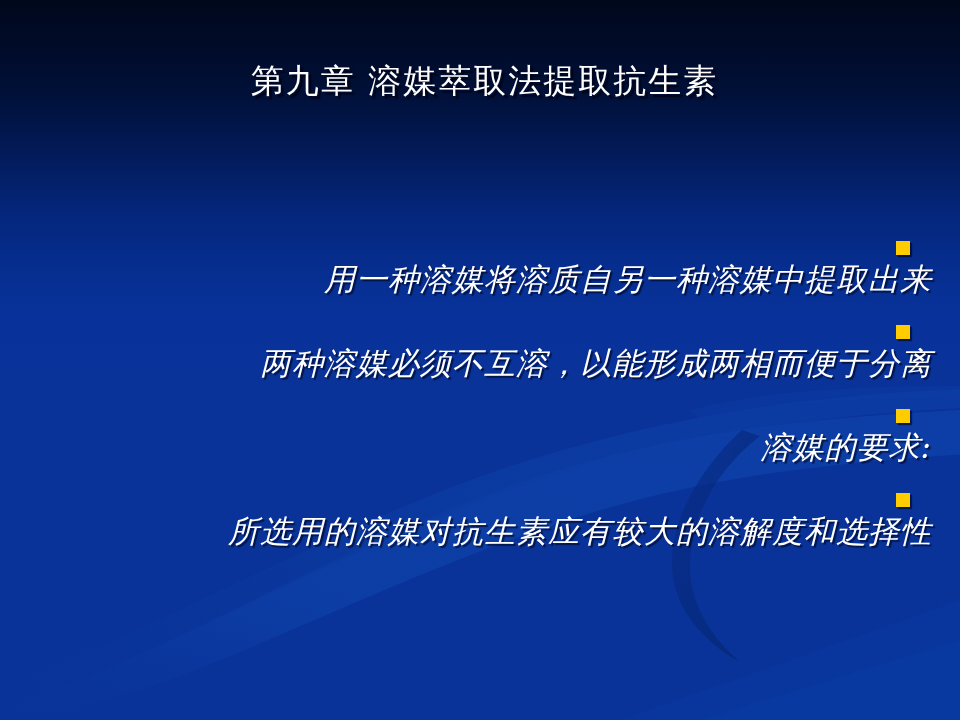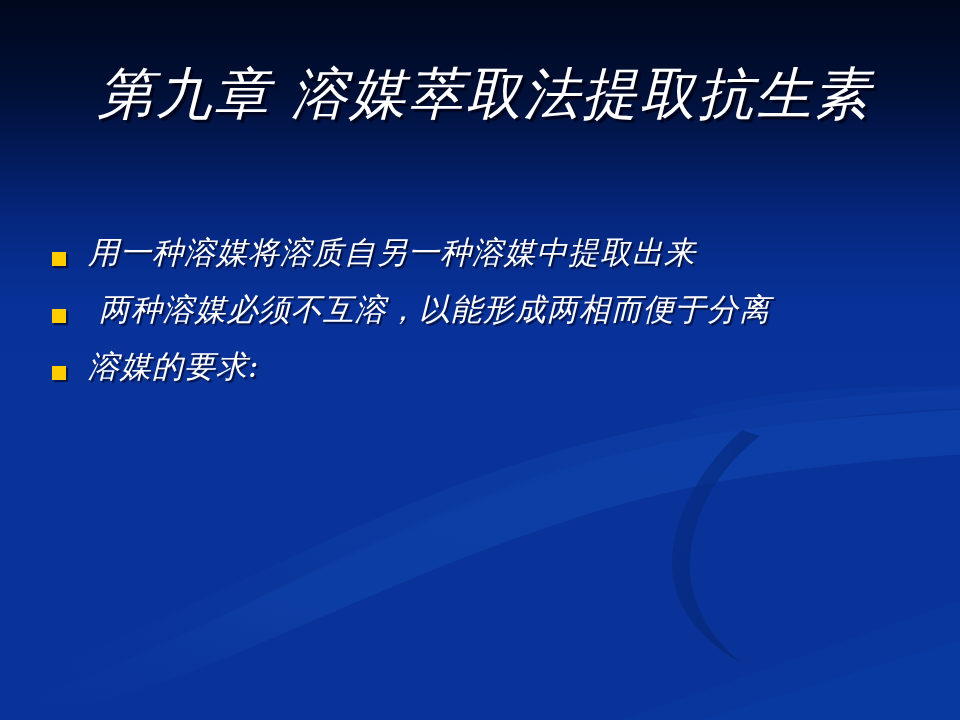--- a/index.html
+++ b/index.html
@@ -43,44 +43,44 @@
     position: absolute;
     left: 0;
     top: 62px;
     width: 960px;
     text-align: center;
     z-index: 2;
   }
   .slide-title {
     display: inline-block;
     color: #ffffff;
-    font-size: 56px;
+    font-size: 33px;
     line-height: 1.15;
     letter-spacing: 2px;
     font-weight: 400;
-    font-style: italic;
     font-family: "DejaVu Serif", "Liberation Serif", serif;
     text-shadow: 3px 3px 1px rgba(0, 0, 16, 0.72);
     white-space: nowrap;
     margin-left: 9px;
   }
 
   
   .body-wrap {
     position: absolute;
     left: 52px;
     top: 228px;
     width: 880px;
     z-index: 2;
   }
 
   .bullet-row {
     display: flex;
-    align-items: center;
+    align-items: flex-end;
     margin-bottom: 8px;
+    flex-direction: column;
   }
 
   .bullet-marker {
     flex: 0 0 auto;
     width: 14px;
     height: 14px;
     margin-top: 13px;
     margin-right: 22px;
     background: #ffcc00;
     box-shadow: 2px 2px 1px rgba(0, 0, 20, 0.55);
@@ -156,16 +156,20 @@
     <div class="bullet-row">
       <span class="bullet-marker"></span>
       <span class="bullet-text"> 两种溶媒必须不互溶，以能形成两相而便于分离</span>
     </div>
 
     <div class="bullet-row">
       <span class="bullet-marker"></span>
       <span class="bullet-text">溶媒的要求:</span>
     </div>
 
+    <div class="bullet-row">
+      <span class="bullet-marker"></span>
+      <span class="bullet-text">所选用的溶媒对抗生素应有较大的溶解度和选择性</span>
+    </div>
 
   </div>
 
 </div>
 
 </body></html>

